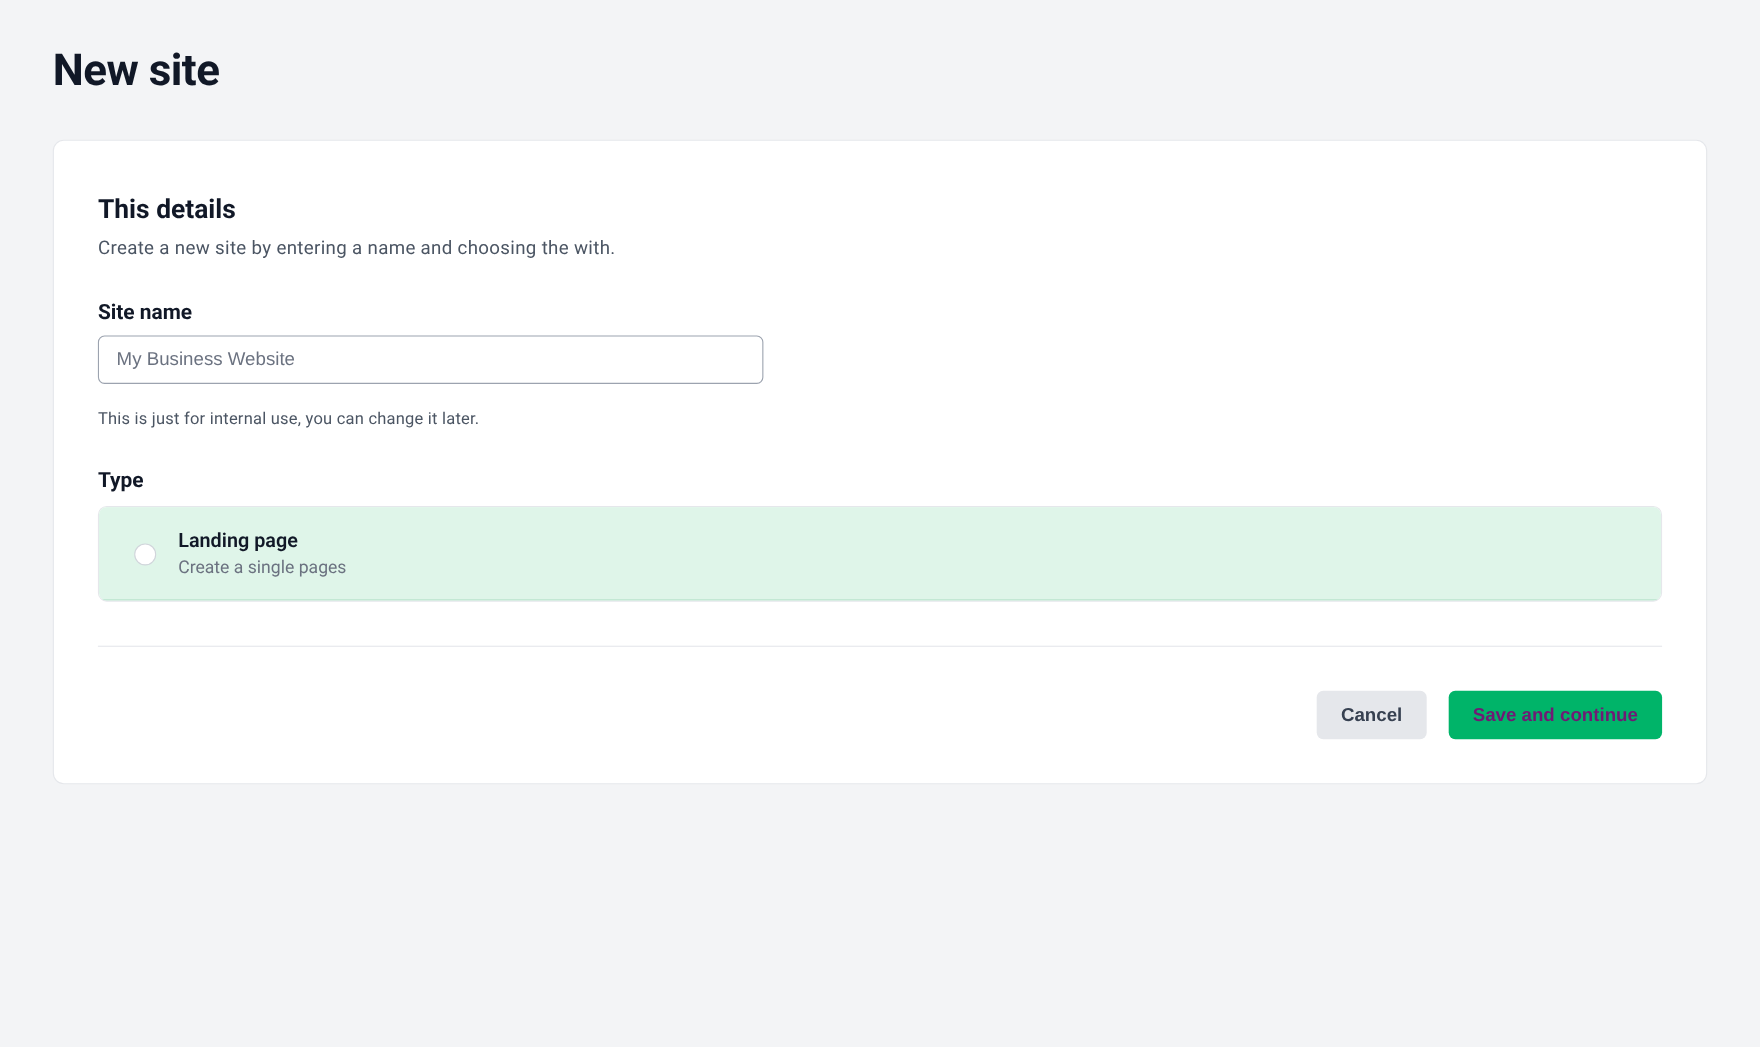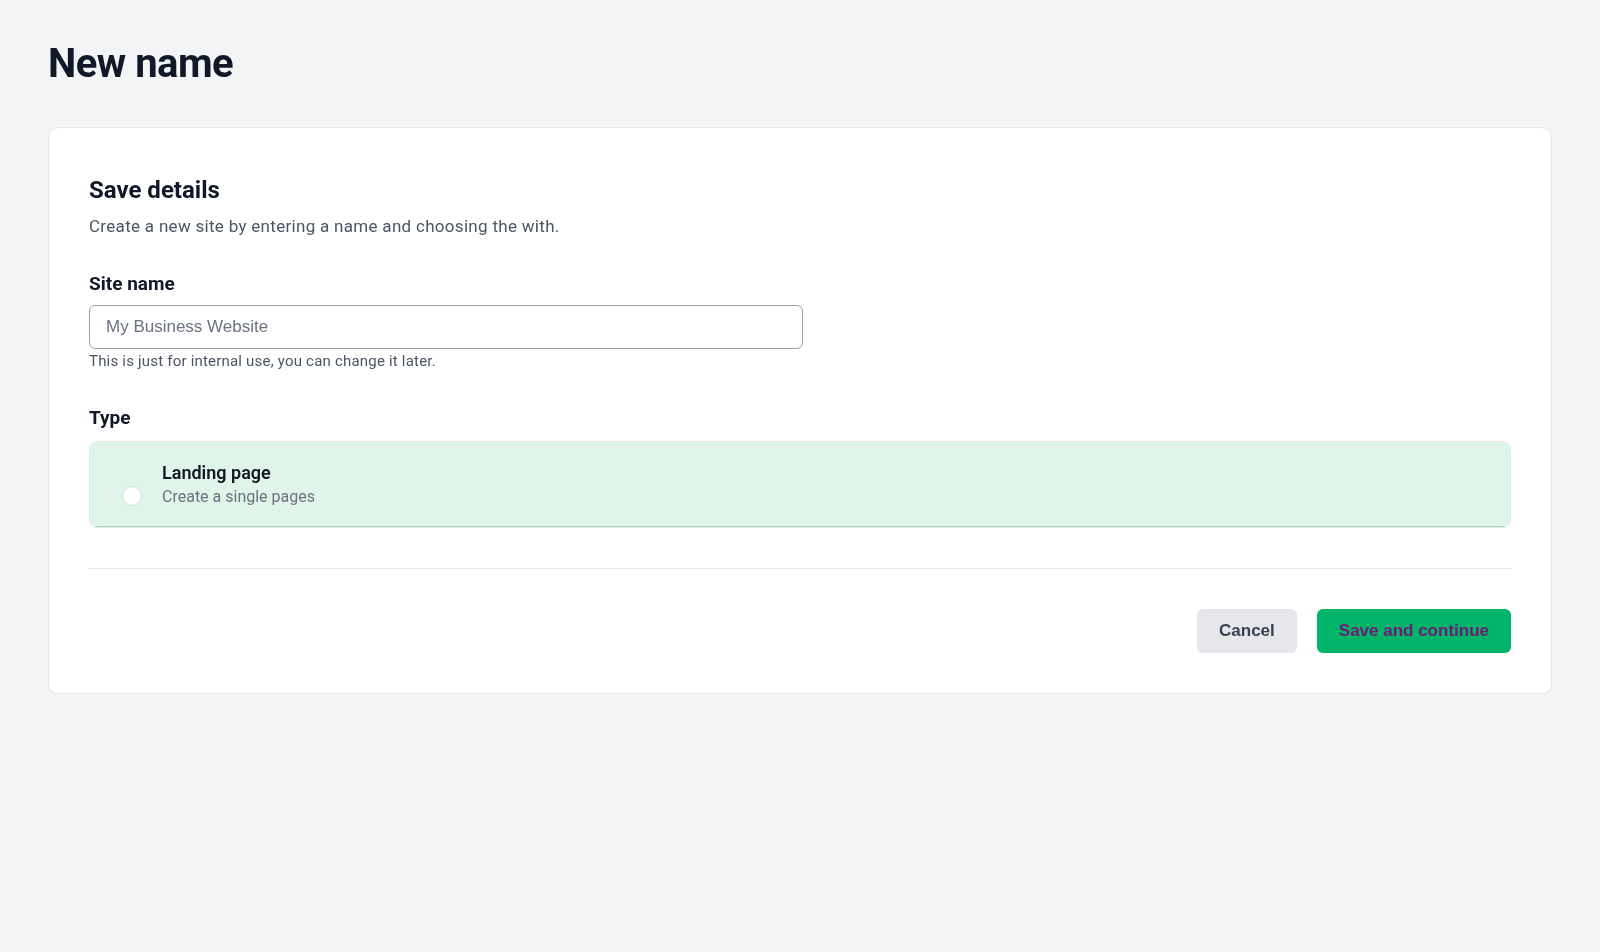--- a/index.html
+++ b/index.html
@@ -36,50 +36,50 @@
       letter-spacing: 0.3px;
       margin-bottom: 36px;
     }
     .field-label {
       font-size: 19px;
       font-weight: 700;
       margin-bottom: 10px;
       display: block;
     }
     .text-input {
-      width: 714px;
+      width: 605px;
       max-width: 100%;
       padding: 11px 16px;
       font-size: 17px;
       border: 1px solid #9ca3af;
       border-radius: 6px;
       outline: none;
       color: #111827;
     }
     .text-input::placeholder {
       color: #6b7280;
     }
     .field-help {
       font-size: 15px;
       color: #4b5563;
-      margin-top: 3px;
+      margin-top: 22px;
       letter-spacing: 0.2px;
     }
     .type-group {
       margin-top: 36px;
     }
     .radio-list {
       margin-top: 12px;
       border: 1px solid #e5e7eb;
       border-radius: 8px;
       overflow: hidden;
     }
     .radio-option {
       display: flex;
-      align-items: flex-end;
+      align-items: center;
       padding: 20px 24px 20px 32px;
       cursor: pointer;
       background-color: #ffffff;
     }
     .radio-option.highlighted {
       background-color: #dff5e9;
       border-bottom: 1px solid #a7dcc0;
     }
     .radio-option + .radio-option {
       border-top: 1px solid #e5e7eb;
@@ -148,24 +148,24 @@
       color: #374151;
     }
     .btn-primary {
       background-color: #00b469;
       color: #701a75;
     }
   </style>
 </head>
 <body>
 
-<h1 class="page-title">New name</h1>
+<h1 class="page-title">New site</h1>
 
 <div class="card">
-  <h2 class="section-title">Save details</h2>
+  <h2 class="section-title">This details</h2>
   <p class="section-description">Create a new site by entering a name and choosing the with.</p>
 
   <div>
     <label class="field-label">Site name</label>
     <input type="text" class="text-input" placeholder="My Business Website" style="">
     <div class="field-help">This is just for internal use, you can change it later.</div>
   </div>
 
   <div class="type-group">
     <label class="field-label">Type</label>

